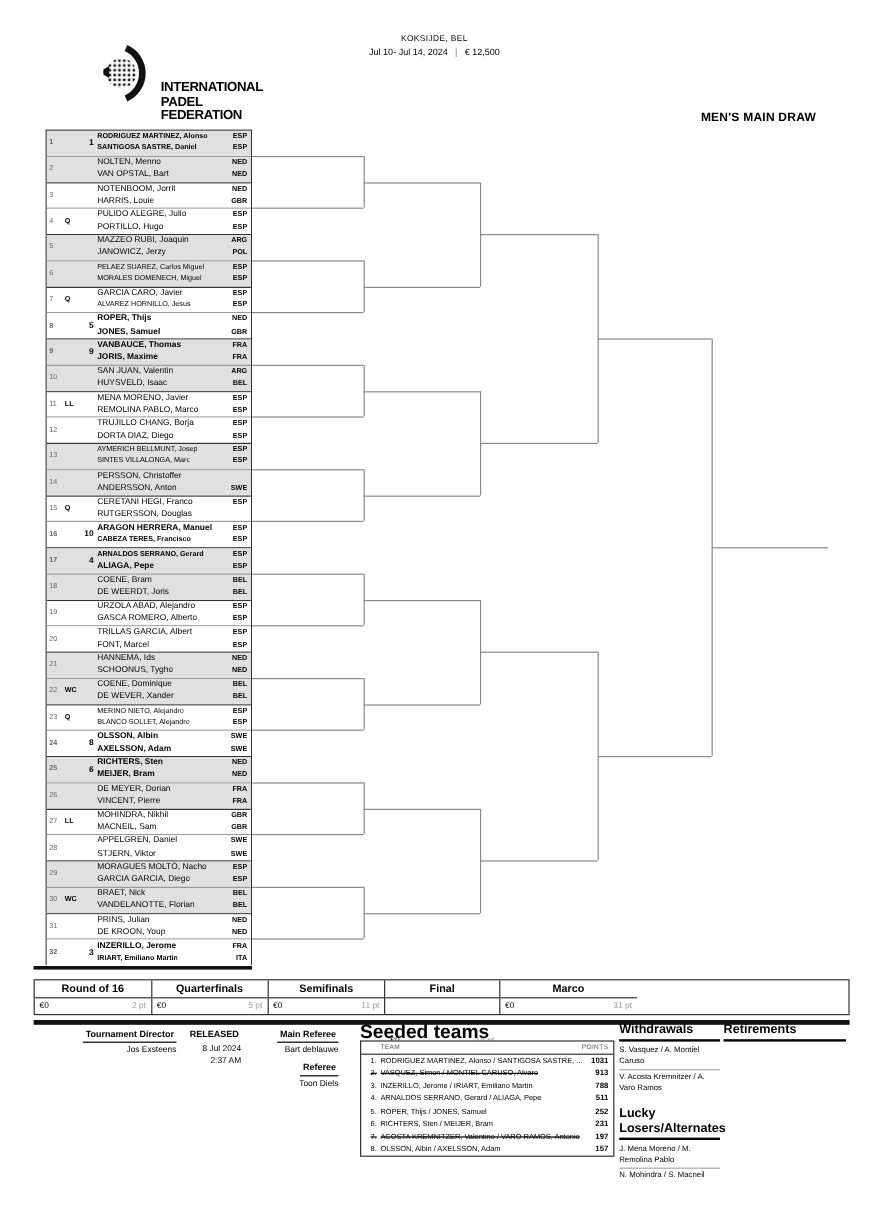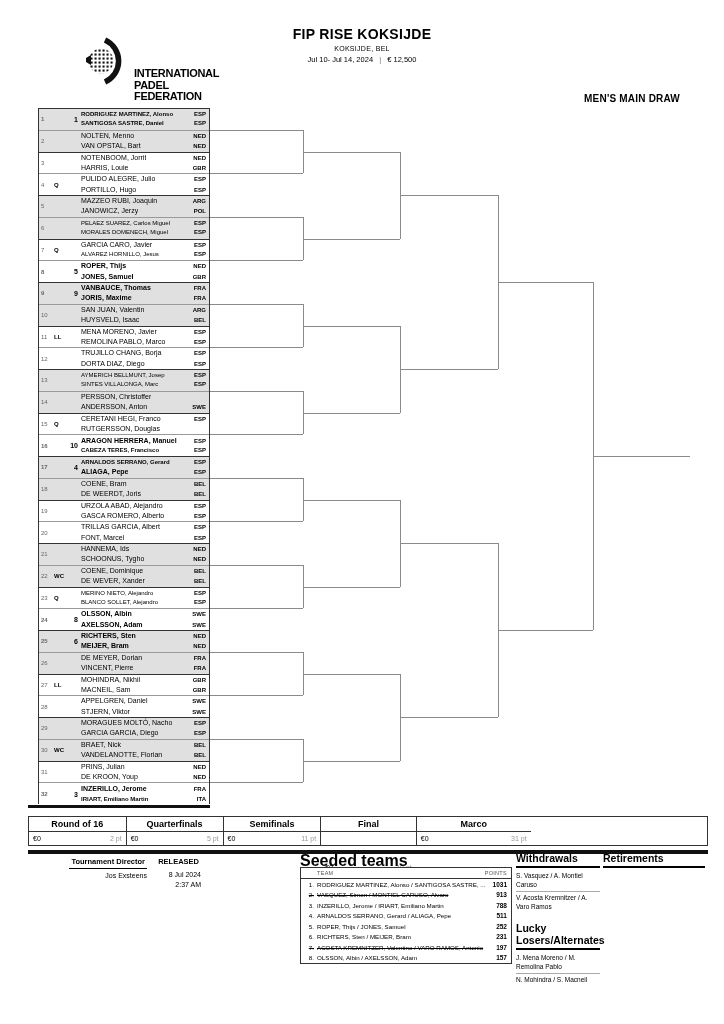--- a/index.html
+++ b/index.html
@@ -82,21 +82,20 @@
       <path d="M0 21 L5 18 L5 28 L0 25 Z" fill="#111"></path>
     </svg>
     <div class="logo-text">
       <div>INTERNATIONAL</div>
       <div>PADEL</div>
       <div>FEDERATION</div>
     </div>
   </div>
 
   <div class="title-block">
-    <div class="ev-title">FIP RISE KOKSIJDE</div>
     <div class="ev-loc">KOKSIJDE, BEL</div>
     <div class="ev-date">
       <span>Jul 10- Jul 14, 2024</span>
       <span class="sep">|</span>
       <span>€ 12,500</span>
     </div>
   </div>
 
   <div class="draw-title">MEN'S MAIN DRAW</div>
 
@@ -675,20 +674,26 @@
 
   <div class="fcol" style="left:37px;top:857px;width:110px;">
     <div><span class="fhead">Tournament Director</span></div>
     <div>Jos Exsteens</div>
   </div>
   <div class="fcol" style="left:131px;top:857px;width:70px;">
     <div><span class="fhead nounder">RELEASED</span></div>
     <div>8 Jul 2024</div>
     <div>2:37 AM</div>
   </div>
+  <div class="fcol" style="left:200px;top:857px;width:82px;">
+    <div><span class="fhead">Main Referee</span></div>
+    <div>Bart deblauwe</div>
+    <div style="margin-top:4px;"><span class="fhead">Referee</span></div>
+    <div>Toon Diels</div>
+  </div>
 
   <div class="seeded-title">Seeded teams</div>
   <div class="seeded-table">
     <div class="st-head">
       <span>TEAM</span>
       <span>POINTS</span>
     </div>
     <div>
         <div class="st-row">
           <span class="st-rank">1.</span>

